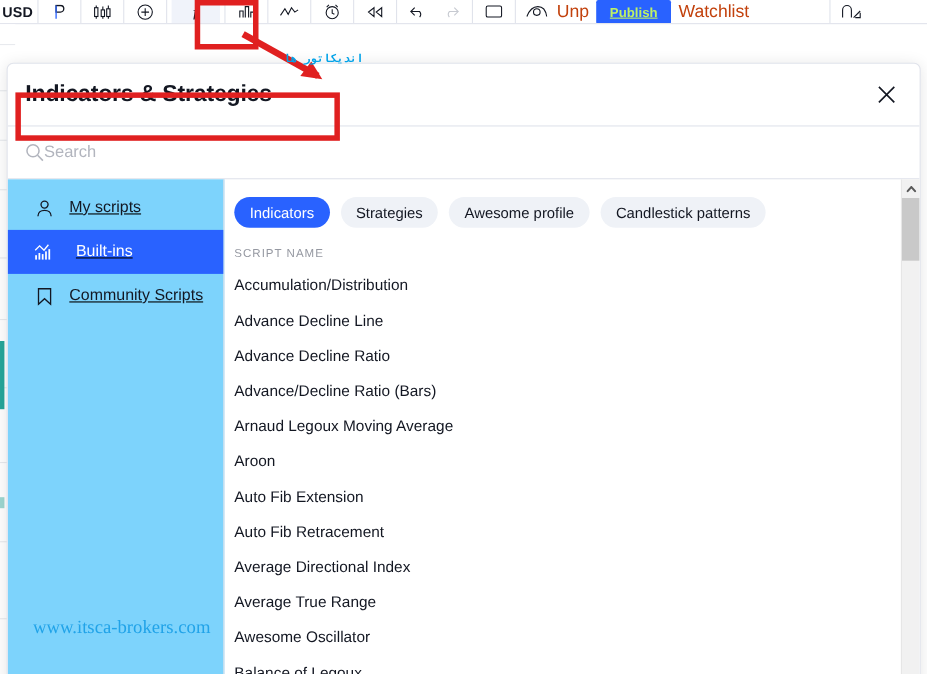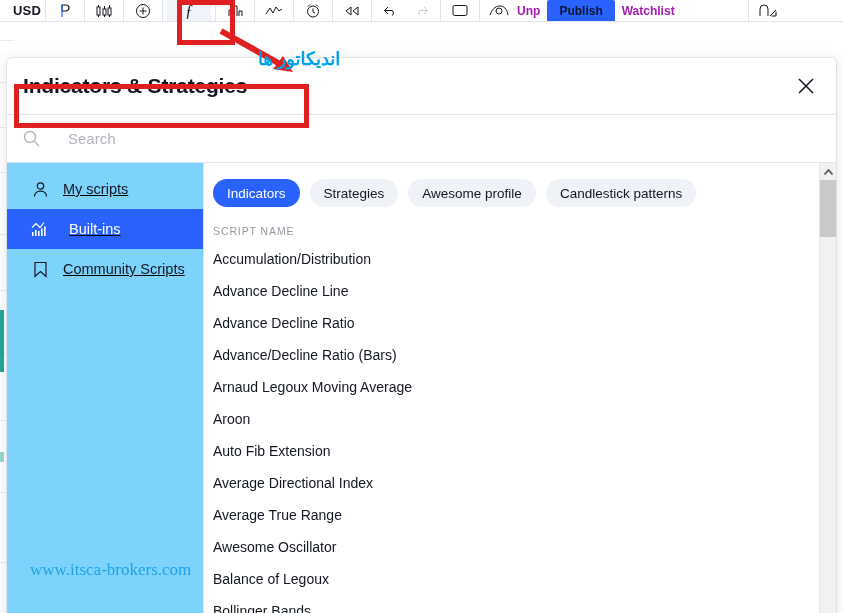--- a/index.html
+++ b/index.html
@@ -15,35 +15,35 @@
 
   
   .toolbar {
     position: absolute; top: 0; left: 0; width: 843px; height: 22px;
     background: #ffffff; display: flex; align-items: center;
     border-bottom: 1px solid #e0e3eb;
     overflow: hidden;
   }
   .tb-symbol {
     font-size: 13px; font-weight: 700; color: #131722;
-    padding-left: 2px; letter-spacing: .2px; white-space: nowrap; margin-left: 11px;
+    padding-left: 2px; letter-spacing: .2px; white-space: nowrap;
   }
   .tb-sep { width: 1px; height: 22px; background: #e0e3eb; margin: 0 4px; flex: none; }
   .tb-btn {
     width: 30px; height: 22px; display: flex; align-items: center; justify-content: center;
     color: #131722; flex: none; position: relative;
   }
   .tb-btn.fx { background: #f0f3fa; width: 44px; }
   .tb-btn svg { display: block; }
   .tb-fx-glyph { font-family: "Liberation Serif", serif; font-style: italic; font-size: 16px; color: #131722; }
-  .tb-text { font-size: 12px; color: #a21caf; white-space: nowrap; padding: 0 3px; font-weight: bold; }
+  .tb-text { font-size: 16px; color: #c2410c; white-space: nowrap; padding: 0 3px; }
   .tb-publish {
-    background: #2962ff; color: #0f172a; font-size: 12px; font-weight: 700;
+    background: #2962ff; color: #bef264; font-size: 12px; font-weight: 700;
     padding: 3px 12px; border-radius: 2px; white-space: nowrap; flex: none;
-    margin: 0 4px; height: 22px; display: flex; align-items: center;
+    margin: 0 4px; height: 22px; display: flex; align-items: center; text-decoration: underline;
   }
 
   
   .chart-left-strip {
     position: absolute; left: 0; top: 22px; width: 14px; height: 591px;
     background: #ffffff; overflow: hidden; z-index: 1;
   }
   .price-tick { position: absolute; left: 0; width: 14px; height: 1px; background: #e8eaee; }
   .teal-bar { position: absolute; left: 0; width: 4px; background: #26a69a; }
   .cyan-mark { position: absolute; width: 5px; height: 10px; background: #21b6f0; }
@@ -67,21 +67,21 @@
   .close-btn {
     position: absolute; right: 16px; top: 50%; transform: translateY(-50%);
     width: 28px; height: 28px; display: flex; align-items: center; justify-content: center;
   }
   .close-btn svg { display: block; }
 
   .search-row {
     height: 48px; display: flex; align-items: center; border-bottom: 1px solid #e0e3eb;
     padding-left: 16px;
   }
-  .search-wrap { display: flex; align-items: center; gap: 28px; width: 100%; }
+  .search-wrap { display: flex; align-items: center; gap: 0; width: 100%; }
   .search-icon { flex: none; color: #b2b5be; display: flex; }
   .search-input {
     border: none; outline: none; background: transparent;
     font-family: "Liberation Sans", sans-serif; font-size: 15px; color: #131722;
     width: 300px; padding: 0;
   }
   .search-input::placeholder { color: #b2b5be; }
 
   .body-area { display: flex; height: calc(591px - 57px - 48px); }
 
@@ -132,22 +132,22 @@
     position: absolute; top: 17px; left: 0; width: 17px; height: 57px; background: #c9c9c9;
   }
 
   
   .anno { position: absolute; z-index: 30; pointer-events: none; }
   .anno-box { border: 5px solid #e02020; }
   #anno-fx { left: 177px; top: 0px; width: 58px; height: 45px; }
   #anno-search { left: 14px; top: 84px; width: 295px; height: 44px; }
   .anno-arrow { left: 215px; top: 25px; width: 110px; height: 60px; }
   .anno-fa {
-    left: 258px; top: 48px; font-size: 18px; font-weight: 700; color: #00a2e8;
-    direction: rtl; font-family: Liberation Serif, serif; white-space: nowrap;
+    left: 258px; top: 48px; font-size: 10px; font-weight: 700; color: #00a2e8;
+    direction: rtl; font-family: Liberation Mono, monospace; white-space: nowrap;
   }
   .watermark {
     left: 30px; top: 560px; font-family: "Liberation Serif", serif; font-weight: 400;
     font-size: 17px; color: #21a3e8; white-space: nowrap;
   }
 </style>
 </head>
 <body>
 
 <div id="root">
@@ -349,20 +349,21 @@
         <div class="col-head">SCRIPT NAME</div>
 
         <div class="script-list">
           <div class="script-row">Accumulation/Distribution</div>
           <div class="script-row">Advance Decline Line</div>
           <div class="script-row">Advance Decline Ratio</div>
           <div class="script-row">Advance/Decline Ratio (Bars)</div>
           <div class="script-row">Arnaud Legoux Moving Average</div>
           <div class="script-row">Aroon</div>
           <div class="script-row">Auto Fib Extension</div>
+          <div class="script-row">Auto Fib Retracement</div>
           <div class="script-row">Average Directional Index</div>
           <div class="script-row">Average True Range</div>
           <div class="script-row">Awesome Oscillator</div>
           <div class="script-row">Balance of Legoux</div>
           <div class="script-row">Bollinger Bands</div>
         </div>
 
         <div class="scroll-col">
           <div class="scroll-up">
             <svg width="9" height="6" viewBox="0 0 9 6">

